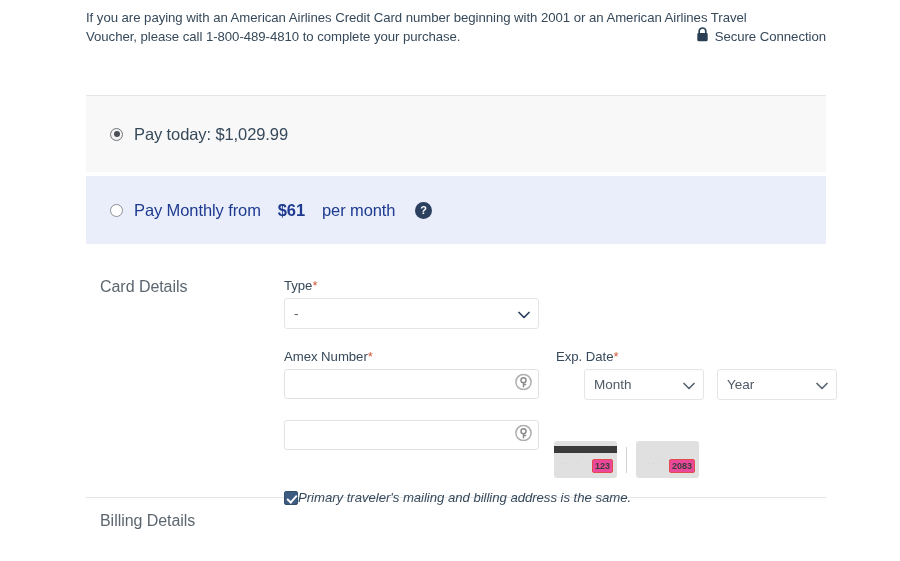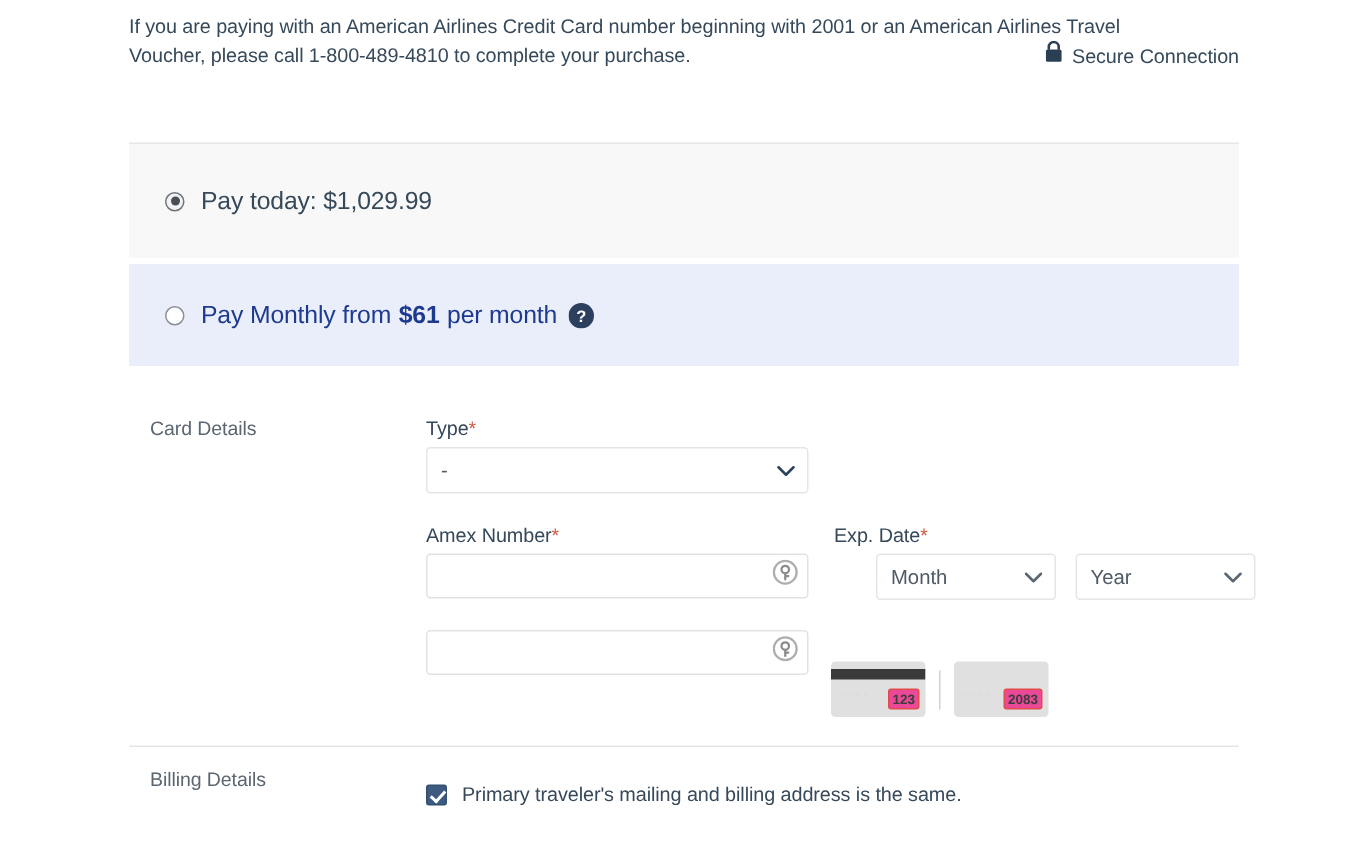--- a/index.html
+++ b/index.html
@@ -130,37 +130,37 @@
     color: #36495a;
     letter-spacing: -0.1px;
   }
 
   .pay-monthly-label {
     font-size: 16.5px;
     color: #1d3a8f;
     letter-spacing: -0.1px;
     display: flex;
     align-items: center;
-    gap: 5px;
+    gap: 17px;
   }
   .pay-monthly-label .amt {
     font-weight: 700;
     color: #1d3a8f;
   }
   .help-icon {
     display: inline-flex;
     margin-left: 3px;
     cursor: pointer;
   }
 
   
   .section-label {
     position: absolute;
     left: 100px;
-    font-size: 13px;
+    font-size: 16px;
     color: #5b6670;
     letter-spacing: -0.05px;
   }
   .section-label.card { top: 278px; }
   .section-label.billing { top: 512px; }
 
   .fields {
     position: absolute;
     left: 284px;
     top: 278px;
@@ -287,24 +287,24 @@
   .thumb-sep {
     width: 1px;
     height: 26px;
     background: #d2d2d2;
   }
 
   
   .billing-row {
     position: absolute;
     left: 284px;
-    top: 522px;
-    display: flex;
-    align-items: center;
-    gap: 10px;
+    top: 490px;
+    display: flex;
+    align-items: center;
+    font-style: italic;
   }
   .checkbox {
     width: 14px;
     height: 14px;
     border-radius: 2px;
     background: #3d5a80;
     border: 1px solid #33506f;
     position: relative;
     flex: none;
     cursor: pointer;

